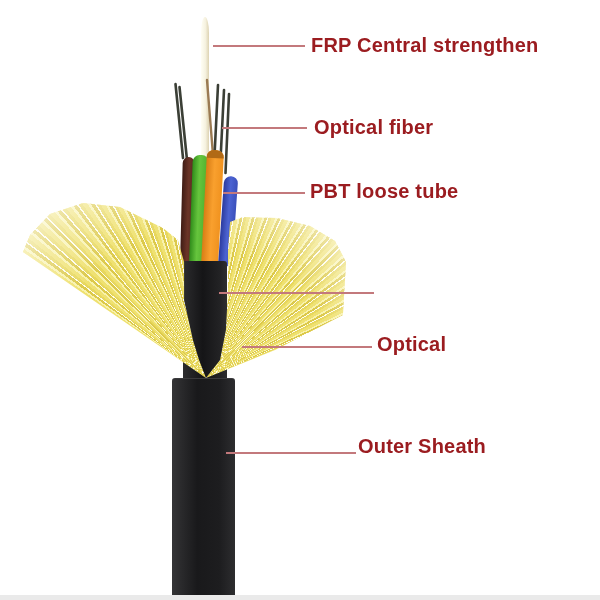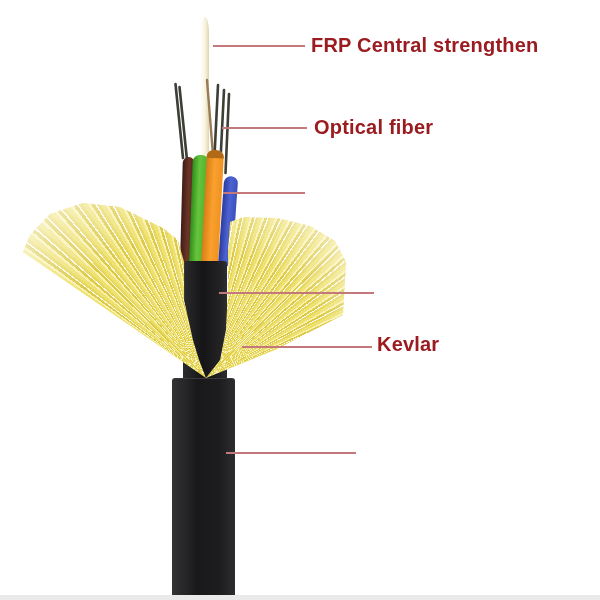--- a/index.html
+++ b/index.html
@@ -150,15 +150,17 @@
 
   <div class="leader ld-frp"></div>
   <div class="leader ld-opt"></div>
   <div class="leader ld-pbt"></div>
   <div class="leader ld-inner"></div>
   <div class="leader ld-kevlar"></div>
   <div class="leader ld-outer"></div>
 
   <div class="callout co-frp">FRP Central strengthen</div>
   <div class="callout co-opt">Optical fiber</div>
-  <div class="callout co-kevlar">Kevlar</div>
+  <div class="callout co-pbt">PBT loose tube</div>
+  <div class="callout co-kevlar">Optical</div>
+  <div class="callout co-outer">Outer Sheath</div>
 
 </div>
 
 </body></html>

